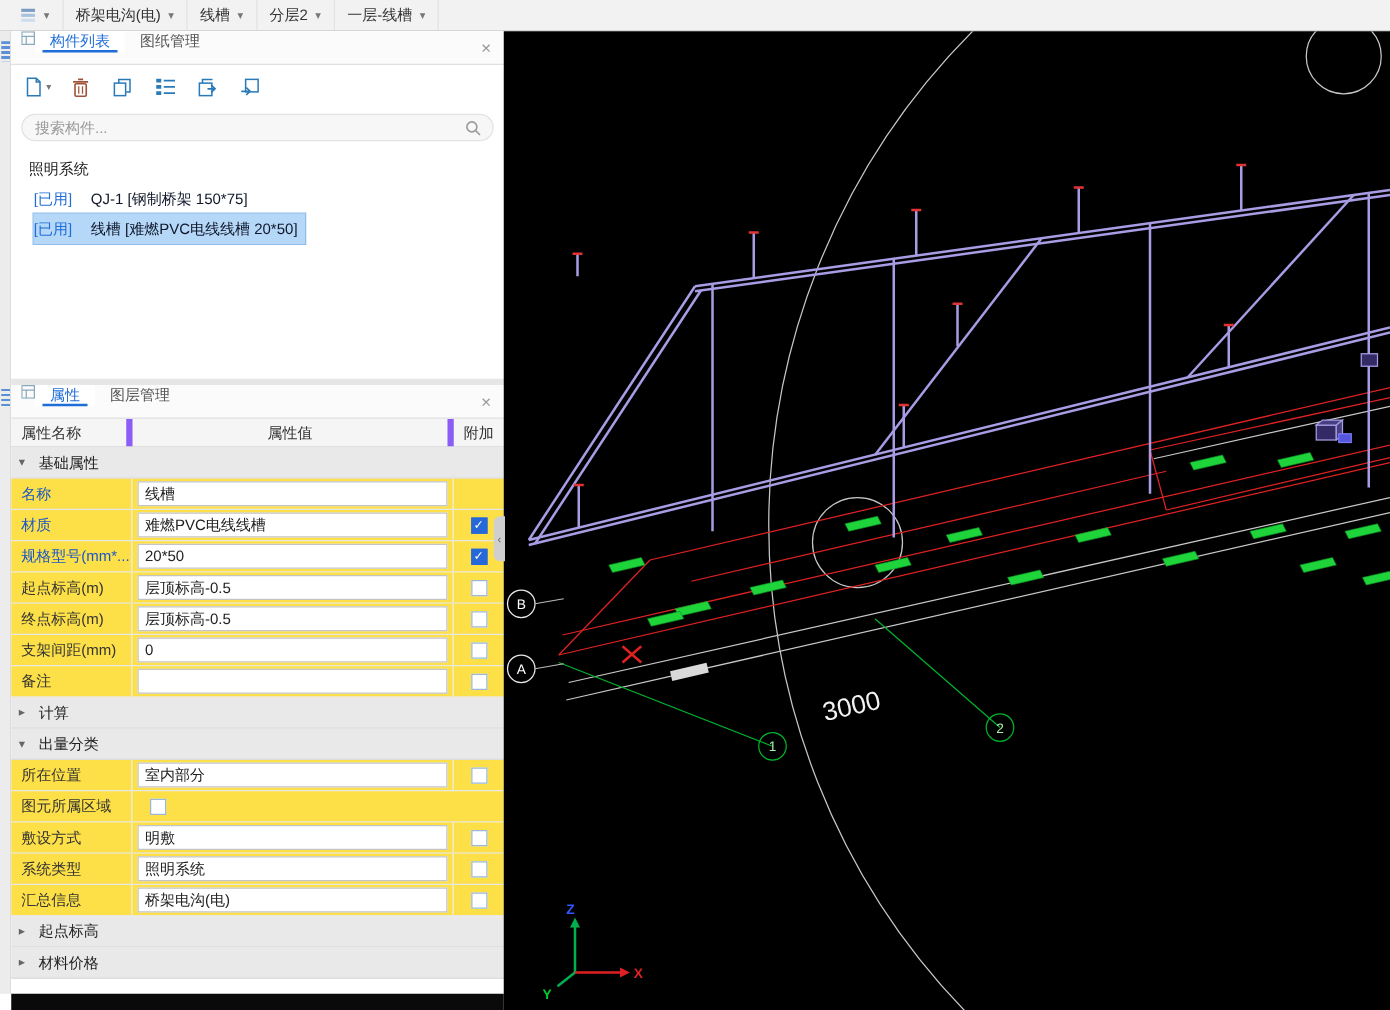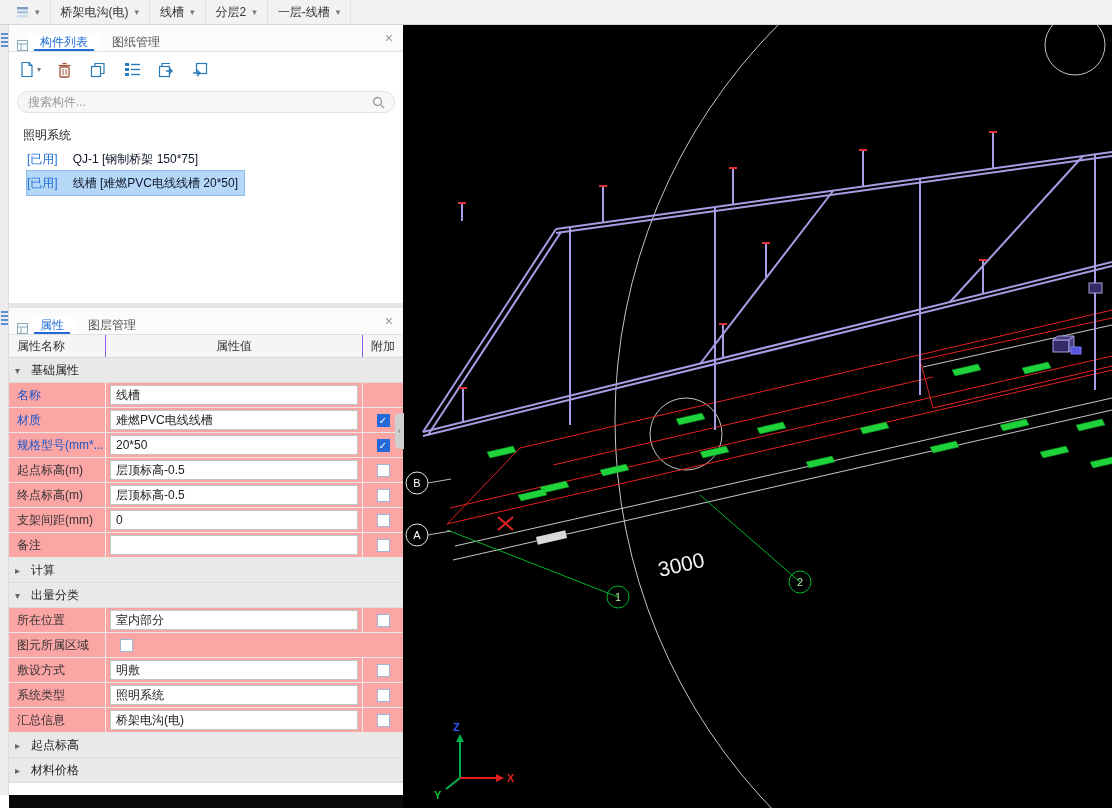--- a/index.html
+++ b/index.html
@@ -22,21 +22,21 @@
 
   
   .left-col { position:absolute; left:9px; top:25px; width:394px; height:783px; background:#fff; }
   .panel { position:absolute; left:0; width:394px; background:#fff; }
   .panel.upper { top:0; height:278px; }
   .splitter { position:absolute; left:0; top:278px; width:394px; height:5px; background:#e6e6e6; }
   .panel.lower { top:283px; height:499px; }
   .left-bottom-strip { position:absolute; left:0; top:770px; width:394px; height:13px; background:#0a0a0a; }
 
   .tabbar { position:relative; height:27px; border-bottom:1px solid #e0e0e0; background:#fbfbfb;
-    display:flex; align-items:flex-end; padding-left:4px; }
+    display:flex; align-items:flex-start; padding-left:4px; }
   .tab { display:flex; align-items:center; padding:0 12px; color:#555; cursor:pointer; position:relative; }
   .tab.active { color:#1f6dd6; background:#fff; }
   .tab.active::after { content:""; position:absolute; left:6px; right:6px; bottom:0; height:2px; background:#1f6dd6; }
   .panel-glyph { display:flex; align-items:center; padding-left:4px; }
   .tab-close { position:absolute; right:10px; top:5px; color:#999; font-size:14px; line-height:16px; cursor:pointer; }
 
   
   .icon-toolbar { height:35px; display:flex; align-items:center; gap:8px; padding:0 8px; }
   .tbtn { width:26px; height:26px; display:flex; align-items:center; justify-content:center; border-radius:3px; cursor:pointer; }
   .tbtn .mini-caret { font-size:8px; color:#777; margin-left:1px; }
@@ -51,26 +51,26 @@
   .tree { padding-top:4px; }
   .tree-group { height:24px; line-height:24px; padding-left:14px; color:#222; }
   .titem { height:24px; line-height:24px; padding-left:18px; white-space:nowrap; cursor:pointer; }
   .titem .inner { display:inline-block; padding:0 6px 0 0; }
   .titem.sel .inner { background:#b5d7f8; outline:1px solid #8fbdea; }
   .titem .tag { color:#1f6dd6; margin-right:15px; }
   .titem .lab { color:#0f172a; }
 
   
   .prop-header { height:23px; display:flex; background:#f5f5f5; border-bottom:1px solid #d8d8d8; }
-  .prop-header .hc { display:flex; align-items:center; border-right:1px solid #8b5cf6; color:#333; }
+  .prop-header .hc { display:flex; align-items:center; border-right:5px solid #8b5cf6; color:#333; }
   .hc.c1 { width:97px; padding-left:8px; }
   .hc.c2 { width:257px; justify-content:center; }
   .hc.c3 { width:40px; justify-content:center; border-right:none; }
 
-  .prow { height:25px; display:flex; border-bottom:1px solid #e7e7e7; background:#fca5a5; }
+  .prow { height:25px; display:flex; border-bottom:1px solid #e7e7e7; background:#fde047; }
   .prow.section { background:#e9e9e9; align-items:center; padding-left:6px; gap:6px; border-bottom:1px solid #dcdcdc; }
   .prow.section .tri { color:#666; font-size:10px; width:10px; }
   .prow.section .slbl { color:#222; }
   .c-name { width:97px; border-right:1px solid #ededed; display:flex; align-items:center; padding-left:8px;
     white-space:nowrap; overflow:hidden; }
   .c-name.blue { color:#1a56c8; }
   .c-val { width:257px; border-right:1px solid #ededed; display:flex; align-items:center; padding:0 4px; }
   .valbox { width:100%; height:20px; line-height:18px; background:#fff; border:1px solid #c4c4c4; padding:0 5px;
     white-space:nowrap; overflow:hidden; color:#222; }
   .c-chk { width:40px; display:flex; align-items:center; justify-content:center; }

